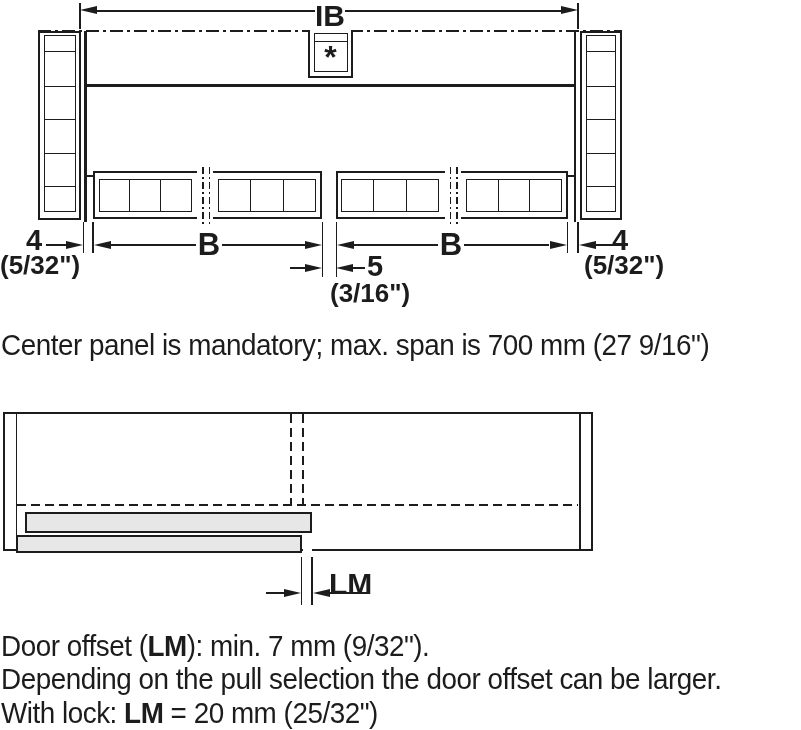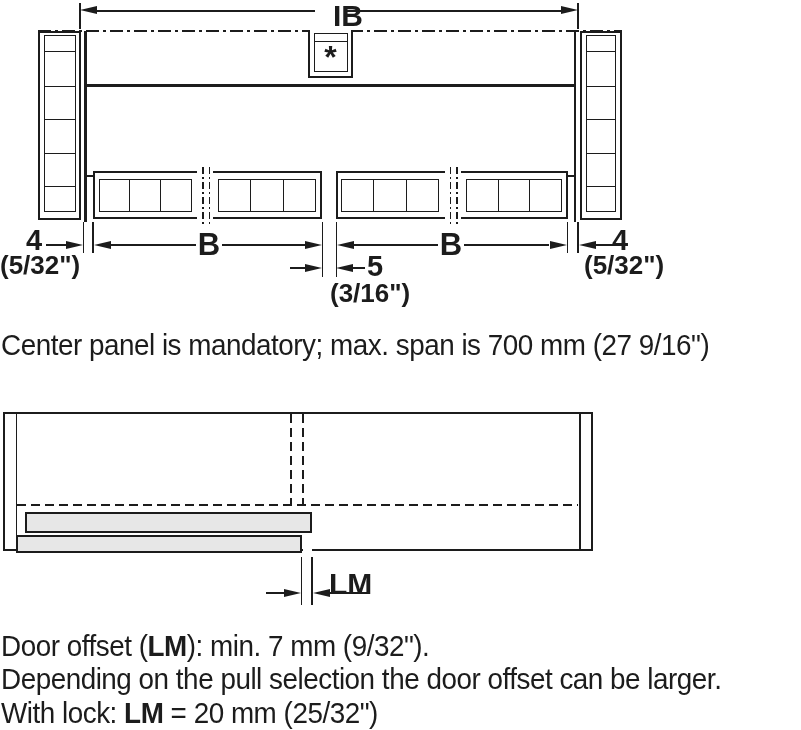--- a/index.html
+++ b/index.html
@@ -30,21 +30,21 @@
 <body>
 
 <div class="canvas">
 
   <div>
 
     <div class="ln" style="left:79px;top:3px;width:2px;height:26px;"></div>
     <div class="ln" style="left:577px;top:3px;width:2px;height:26px;"></div>
     <div class="arr l" style="left:80px;top:6px;"></div>
     <div class="ln" style="left:96px;top:10px;width:219px;height:2px;"></div>
-    <div class="dim" style="left:332px;top:1px;width:32px;font-size:30px;">IB</div>
+    <div class="dim" style="left:314px;top:1px;width:32px;font-size:30px;">IB</div>
     <div class="ln" style="left:345px;top:10px;width:216px;height:2px;"></div>
     <div class="arr r" style="left:561px;top:6px;"></div>
 
     <div class="dashdot-h" style="left:38px;top:30px;width:584px;height:2px;"></div>
 
     <div class="box" style="left:38px;top:31px;width:43px;height:189px;"></div>
     <div class="ibox vcells" style="left:43.5px;top:35px;width:32px;height:177px;">
       <div style="height:15px;"></div>
       <div style="height:34px;"></div>
       <div style="height:32px;"></div>

